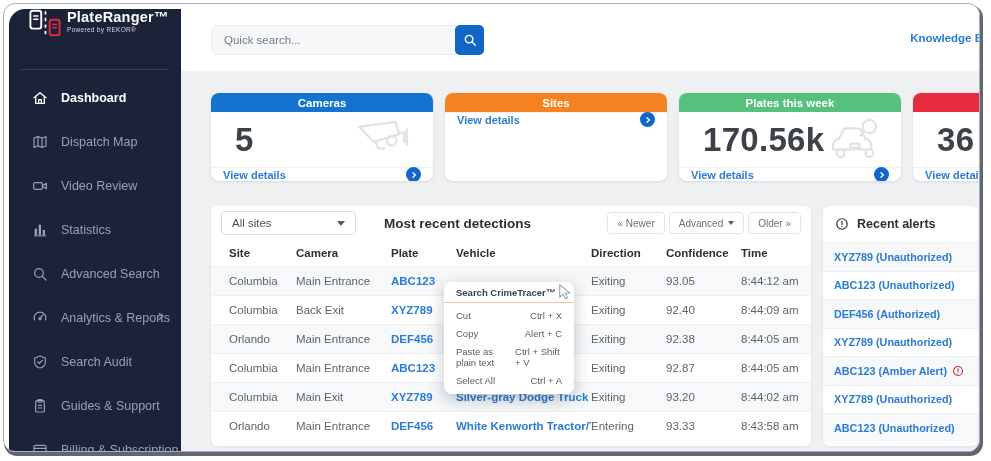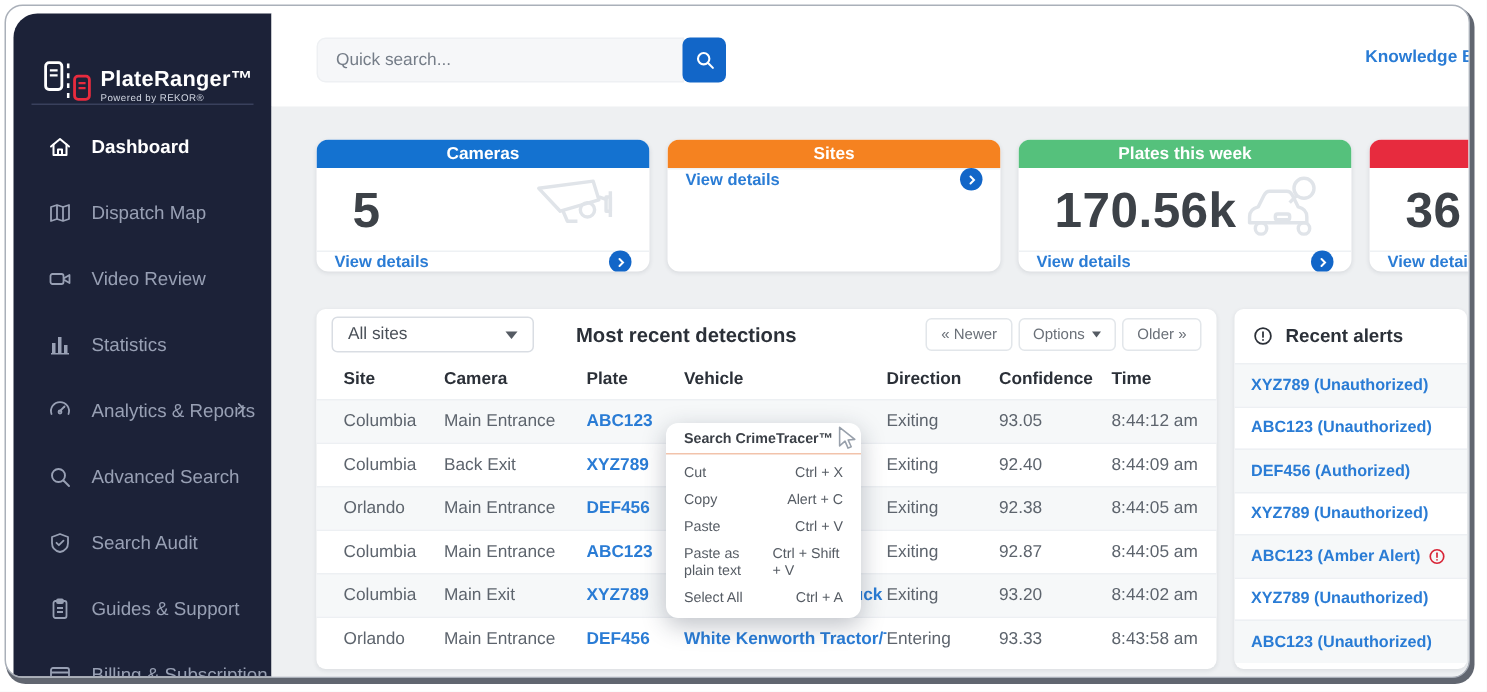--- a/index.html
+++ b/index.html
@@ -4,21 +4,21 @@
 <style>
   * { margin:0; padding:0; box-sizing:border-box; }
   html,body { width:991px; height:461px; background:#fff; font-family:"Liberation Sans",sans-serif; overflow:hidden; position:relative; }
 
   .frame { position:absolute; left:3px; top:3px; width:977px; height:449px; background:#fff;
            border:1px solid #aab0b9; border-radius:12px; box-shadow:2px 3px 0 1px rgba(58,64,76,.8); overflow:hidden; }
   .app { position:absolute; left:5px; top:5px; right:0; bottom:0; display:flex; }
 
   
   .sidebar { width:172px; flex-shrink:0; background:#1c2238; border-radius:16px 0 0 0; overflow:hidden; }
-  .logo-row { height:60px; display:flex; align-items:flex-end; padding-left:20px; gap:6px; }
+  .logo-row { height:60px; display:flex; align-items:flex-start; padding-left:20px; gap:6px; }
   .logo-text .brand { color:#fff; font-size:14.5px; font-weight:bold; letter-spacing:.2px; }
   .logo-text .powered { color:#cfd4e0; font-size:6.5px; margin-top:1px; letter-spacing:.3px; }
   .sidebar-divider { height:1px; background:#39405c; margin:0 12px; }
   .nav { padding-top:6px; }
   .nav-item { height:44px; display:flex; align-items:center; padding-left:23px; gap:13px;
               font-size:12.5px; color:#98a0b4; position:relative; cursor:pointer; }
   .nav-item svg { width:16px; height:16px; flex-shrink:0; }
   .nav-item.active { color:#fff; font-weight:bold; }
   .nav-chevron { position:absolute; right:15px; top:50%; transform:translateY(-50%); }
   .nav-chevron svg { width:11px; height:11px; }
@@ -150,39 +150,39 @@
           <svg viewBox="0 0 24 24" fill="currentColor">
               <rect x="4" y="10" width="3.5" height="10"></rect>
               <rect x="10" y="4" width="3.5" height="16"></rect>
               <rect x="16" y="12" width="3.5" height="8"></rect>
               <rect x="3" y="20" width="18" height="1.5"></rect>
             </svg>
           <span>Statistics</span>
         </div>
 
         <div class="nav-item">
+          <svg viewBox="0 0 24 24" fill="none" stroke="currentColor" stroke-width="1.9" stroke-linecap="round">
+              <circle cx="10.5" cy="10.5" r="6.5"></circle>
+              <path d="M15.5 15.5 21 21"></path>
+            </svg>
+          <span>Advanced Search</span>
+        </div>
+
+        <div class="nav-item">
           <svg viewBox="0 0 24 24" fill="none" stroke="currentColor" stroke-width="1.8" stroke-linecap="round">
               <path d="M20.5 15a9 9 0 1 0-17 0"></path>
               <path d="M12 12l4.5-4.5"></path>
               <circle cx="12" cy="13" r="1.5"></circle>
             </svg>
           <span>Analytics &amp; Reports</span>
           <span class="nav-chevron">
             <svg viewBox="0 0 24 24" fill="none" stroke="currentColor" stroke-width="2.5" stroke-linecap="round">
                 <path d="M9 5l7 7-7 7"></path>
               </svg>
           </span>
-        </div>
-
-        <div class="nav-item">
-          <svg viewBox="0 0 24 24" fill="none" stroke="currentColor" stroke-width="1.9" stroke-linecap="round">
-              <circle cx="10.5" cy="10.5" r="6.5"></circle>
-              <path d="M15.5 15.5 21 21"></path>
-            </svg>
-          <span>Advanced Search</span>
         </div>
 
         <div class="nav-item">
           <svg viewBox="0 0 24 24" fill="none" stroke="currentColor" stroke-width="1.8" stroke-linejoin="round" stroke-linecap="round">
               <path d="M12 3l8 3v6c0 5-3.5 8-8 9-4.5-1-8-4-8-9V6z"></path>
               <path d="M8.5 11.8l2.4 2.4 4.6-4.6"></path>
             </svg>
           <span>Search Audit</span>
         </div>
 
@@ -304,21 +304,21 @@
           <div class="detections">
             <div class="det-header">
               <div class="site-select">
                 <span>All sites</span>
                 <span class="caret-down"></span>
               </div>
               <div class="det-title">Most recent detections</div>
               <div class="pager">
                 <button>« Newer</button>
                 <button>
-                  <span>Options</span>
+                  <span>Advanced</span>
                   <span class="caret-down"></span>
                 </button>
                 <button>Older »</button>
               </div>
             </div>
 
             <div class="det-cols">
               <span>Site</span>
               <span>Camera</span>
               <span>Plate</span>
@@ -444,24 +444,20 @@
   <div class="cm-divider"></div>
   <div class="cm-item">
     <span class="cm-label">Cut</span>
     <span class="cm-shortcut">Ctrl + X</span>
   </div>
   <div class="cm-item">
     <span class="cm-label">Copy</span>
     <span class="cm-shortcut">Alert + C</span>
   </div>
   <div class="cm-item">
-    <span class="cm-label">Paste</span>
-    <span class="cm-shortcut">Ctrl + V</span>
-  </div>
-  <div class="cm-item">
     <span class="cm-label">Paste as plain text</span>
     <span class="cm-shortcut">Ctrl + Shift + V</span>
   </div>
   <div class="cm-item">
     <span class="cm-label">Select All</span>
     <span class="cm-shortcut">Ctrl + A</span>
   </div>
 </div>
 
 <svg class="cursor" viewBox="0 0 24 24">

